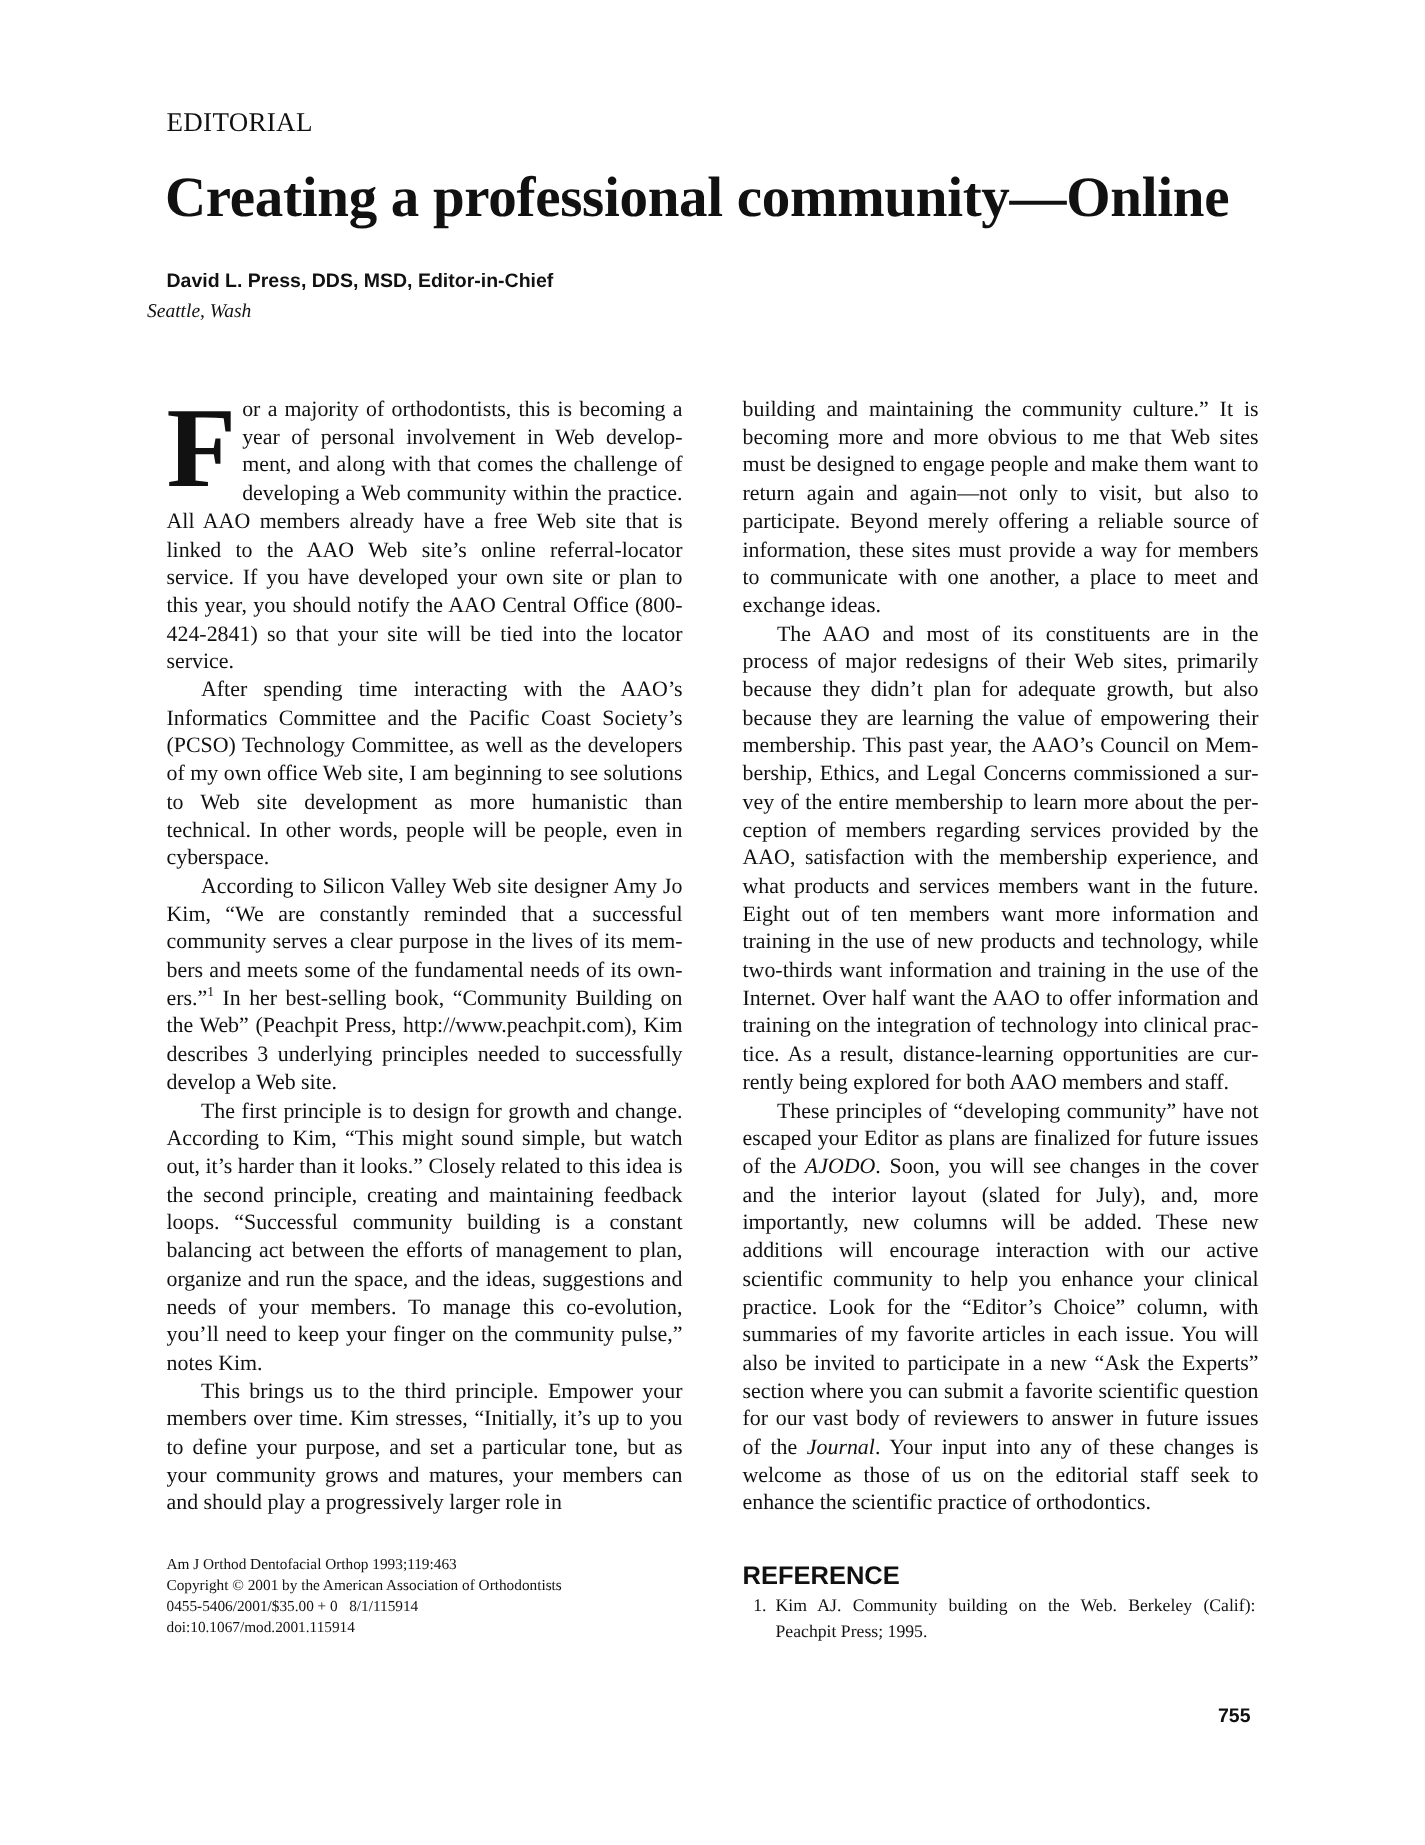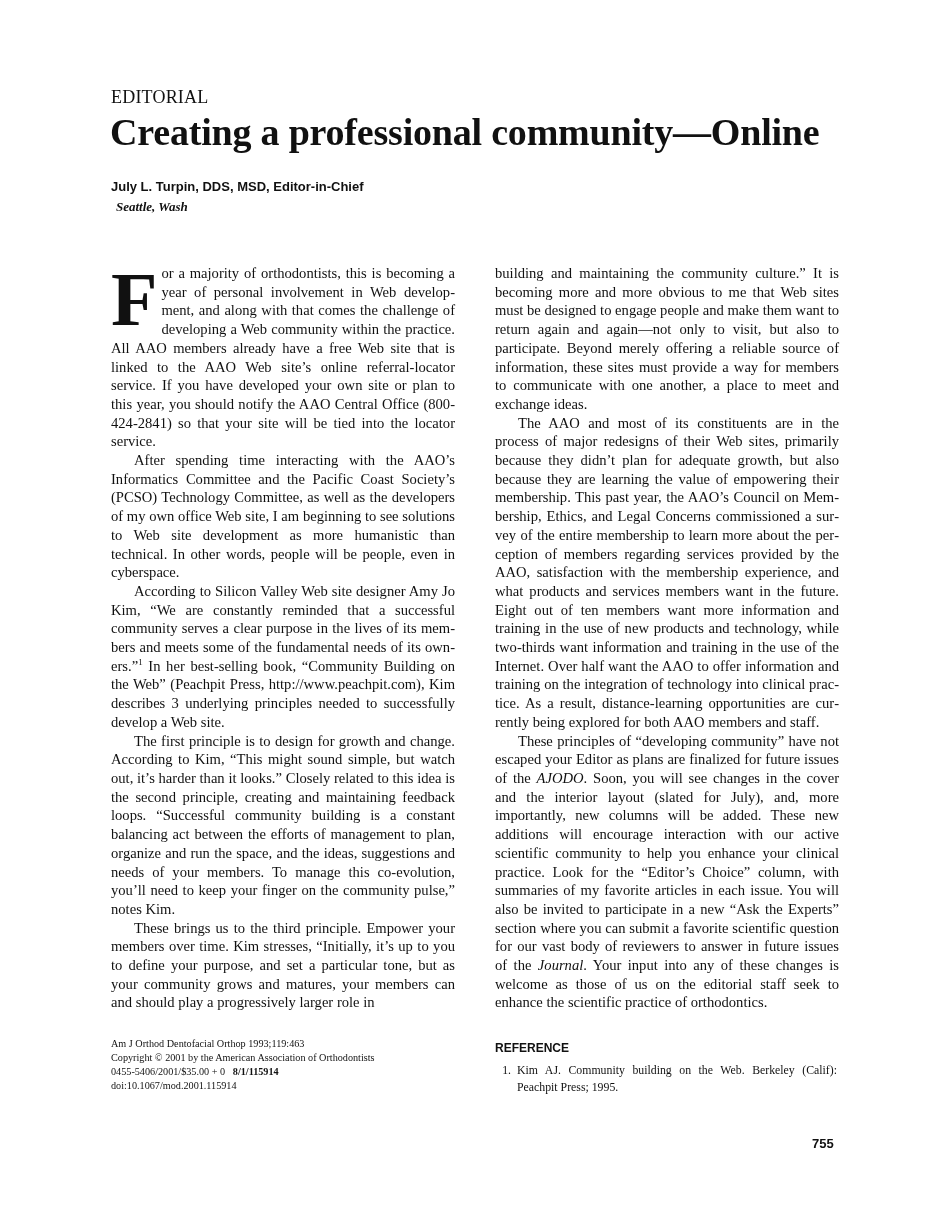--- a/index.html
+++ b/index.html
@@ -1,60 +1,60 @@
 <!DOCTYPE html>
 <html><head>
   <meta charset="utf-8">
   <style>
     html, body { margin: 0; padding: 0; background: #ffffff; }
     body { width: 950px; height: 1230px; position: relative; overflow: hidden; color: #111; }
     .serif { font-family: "Liberation Serif", "DejaVu Serif", serif; }
     .sans { font-family: "Liberation Sans", "DejaVu Sans", sans-serif; }
 
-    .section-label { position: absolute; left: 111px; top: 87px; font-size: 18px; letter-spacing: 0.2px; }
+    .section-label { position: absolute; left: 111px; top: 71px; font-size: 18px; letter-spacing: 0.2px; }
     .title { position: absolute; left: 110px; top: 110px; font-size: 38px; font-weight: bold; margin: 0; white-space: nowrap; letter-spacing: -0.2px; }
     .author { position: absolute; left: 111px; top: 179px; font-size: 13px; font-weight: bold; }
-    .affil { position: absolute; left: 116px; top: 199px; font-size: 13px; font-style: italic; font-weight: bold; }
+    .affil { position: absolute; left: 98px; top: 199px; font-size: 13px; font-style: italic; }
 
     .col { position: absolute; top: 264px; width: 344px; font-size: 14.6px; line-height: 18.7px; text-align: justify; hyphens: manual; }
     .col-left { left: 111px; }
     .col-right { left: 495px; top: 264px; }
     .col p { margin: 0; text-indent: 23px; }
     .col p.first { text-indent: 0; }
     .col p.cont { text-indent: 0; }
 
     .dropcap { float: left; font-size: 76px; line-height: 60px; font-weight: bold; margin: 5px 4px 0 0; height: 58px; }
 
     sup { font-size: 9px; line-height: 0; vertical-align: 6px; }
 
     .citation { position: absolute; left: 111px; top: 1037px; font-size: 10.2px; line-height: 14px; }
-    .citation .bold { font-weight: bold; }
+    .citation .bold { font-weight: normal; }
 
-    .ref-heading { position: absolute; left: 495px; top: 1041px; font-size: 12px; font-weight: bold; }
+    .ref-heading { position: absolute; left: 495px; top: 1041px; font-size: 17px; font-weight: bold; }
     .ref-list { position: absolute; left: 495px; top: 1062px; width: 342px; font-size: 11.8px; line-height: 16.5px; margin: 0; padding: 0; list-style: none; }
     .ref-list li { display: flex; text-align: justify; }
     .ref-num { width: 16px; flex: 0 0 16px; text-align: right; padding-right: 6px; }
     .ref-text { flex: 1; }
 
     .page-number { position: absolute; left: 812px; top: 1136px; font-size: 13px; font-weight: bold; }
   </style>
 </head>
 <body>
 
 <div class="section-label serif">EDITORIAL</div>
 <h1 class="title serif">Creating a professional community—Online</h1>
-<div class="author sans">July L. Turpin, DDS, MSD, Editor-in-Chief</div>
+<div class="author sans">David L. Press, DDS, MSD, Editor-in-Chief</div>
 <div class="affil serif">Seattle, Wash</div>
 
 <div class="col col-left serif">
   <p class="first"><span class="dropcap">F</span><span>or a majority of orthodontists, this is becoming a year of personal involvement in Web develop­ment, and along with that comes the challenge of developing a Web community within the practice. All AAO members already have a free Web site that is linked to the AAO Web site’s online referral-locator service. If you have developed your own site or plan to this year, you should notify the AAO Central Office (800-424-2841) so that your site will be tied into the locator service.</span></p>
   <p>After spending time interacting with the AAO’s Informatics Committee and the Pacific Coast Society’s (PCSO) Technology Committee, as well as the devel­opers of my own office Web site, I am beginning to see solutions to Web site development as more humanistic than technical. In other words, people will be people, even in cyberspace.</p>
   <p><span>According to Silicon Valley Web site designer Amy Jo Kim, “We are constantly reminded that a successful community serves a clear purpose in the lives of its mem­bers and meets some of the fundamental needs of its own­ers.”</span><sup>1</sup><span> In her best-selling book, “Community Building on the Web” (Peachpit Press, http://www.peachpit.com), Kim describes 3 underlying principles needed to success­fully develop a Web site.</span></p>
   <p>The first principle is to design for growth and change. According to Kim, “This might sound simple, but watch out, it’s harder than it looks.” Closely related to this idea is the second principle, creating and main­taining feedback loops. “Successful community build­ing is a constant balancing act between the efforts of management to plan, organize and run the space, and the ideas, suggestions and needs of your members. To manage this co-evolution, you’ll need to keep your fin­ger on the community pulse,” notes Kim.</p>
-  <p>These brings us to the third principle. Empower your members over time. Kim stresses, “Initially, it’s up to you to define your purpose, and set a particular tone, but as your community grows and matures, your mem­bers can and should play a progressively larger role in</p>
+  <p>This brings us to the third principle. Empower your members over time. Kim stresses, “Initially, it’s up to you to define your purpose, and set a particular tone, but as your community grows and matures, your mem­bers can and should play a progressively larger role in</p>
 </div>
 
 <div class="col col-right serif">
   <p class="cont">building and maintaining the community culture.” It is becoming more and more obvious to me that Web sites must be designed to engage people and make them want to return again and again—not only to visit, but also to participate. Beyond merely offering a reliable source of information, these sites must provide a way for members to communicate with one another, a place to meet and exchange ideas.</p>
   <p>The AAO and most of its constituents are in the process of major redesigns of their Web sites, primarily because they didn’t plan for adequate growth, but also because they are learning the value of empowering their membership. This past year, the AAO’s Council on Mem­bership, Ethics, and Legal Concerns commissioned a sur­vey of the entire membership to learn more about the per­ception of members regarding services provided by the AAO, satisfaction with the membership experience, and what products and services members want in the future. Eight out of ten members want more information and training in the use of new products and technology, while two-thirds want information and training in the use of the Internet. Over half want the AAO to offer information and training on the integration of technology into clinical prac­tice. As a result, distance-learning opportunities are cur­rently being explored for both AAO members and staff.</p>
   <p><span>These principles of “developing community” have not escaped your Editor as plans are finalized for future issues of the </span><i>AJODO</i><span>. Soon, you will see changes in the cover and the interior layout (slated for July), and, more importantly, new columns will be added. These new additions will encourage interaction with our active scientific community to help you enhance your clinical practice. Look for the “Editor’s Choice” column, with summaries of my favorite arti­cles in each issue. You will also be invited to partici­pate in a new “Ask the Experts” section where you can submit a favorite scientific question for our vast body of reviewers to answer in future issues of the </span><i>Journal</i><span>. Your input into any of these changes is welcome as those of us on the editorial staff seek to enhance the scientific practice of orthodontics.</span></p>
 </div>
 
 <div class="citation serif">
   <div>Am J Orthod Dentofacial Orthop 1993;119:463</div>

